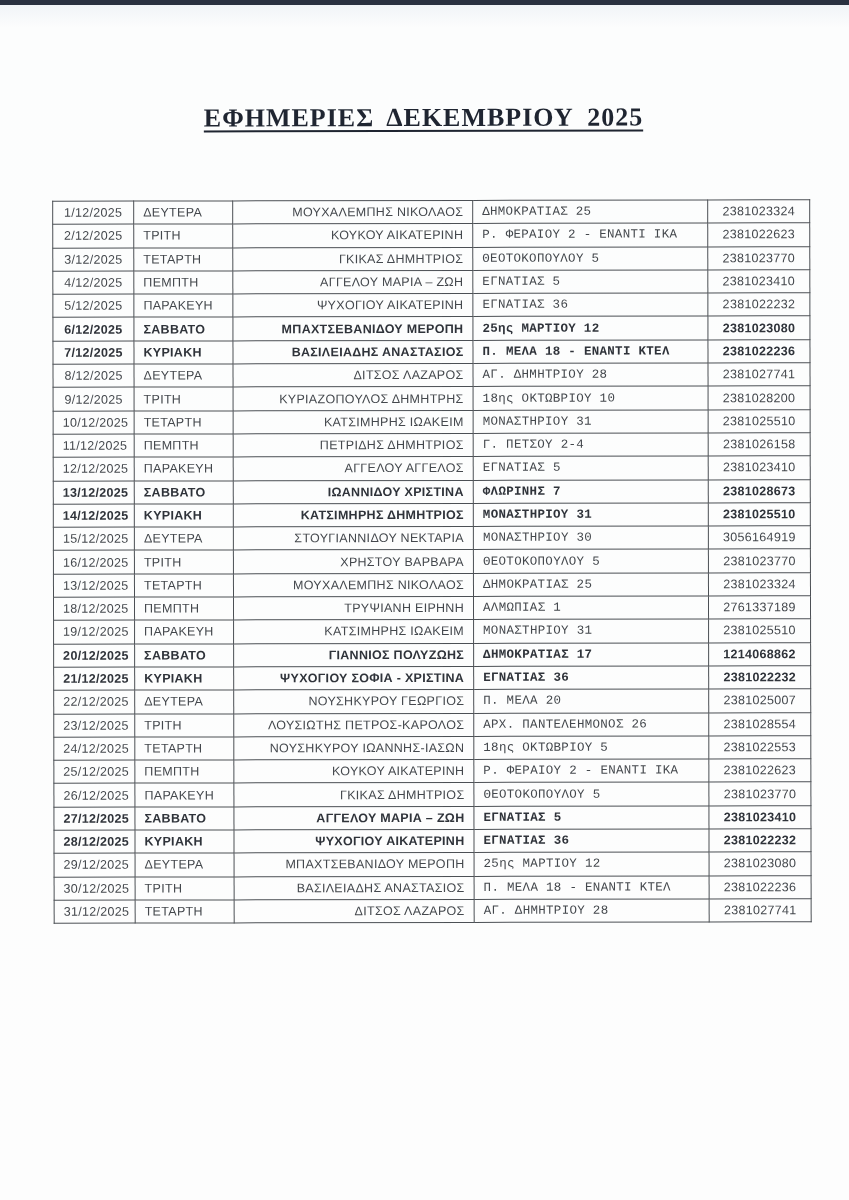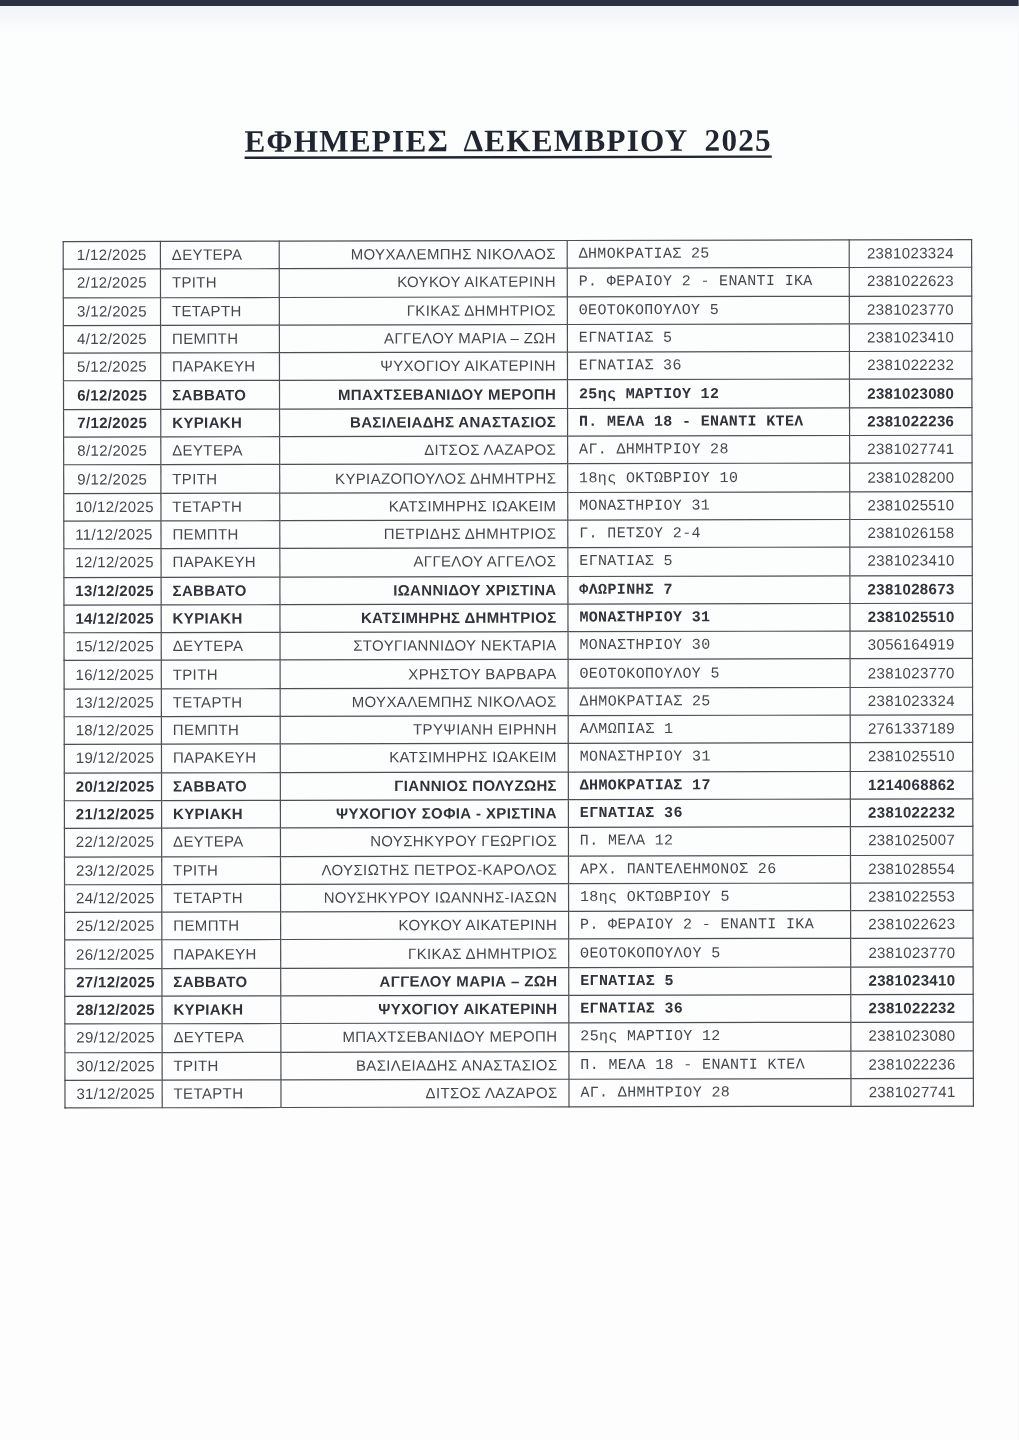--- a/index.html
+++ b/index.html
@@ -240,21 +240,21 @@
             <td class="c-date">21/12/2025</td>
             <td class="c-day">ΚΥΡΙΑΚΗ</td>
             <td class="c-name">ΨΥΧΟΓΙΟΥ ΣΟΦΙΑ - ΧΡΙΣΤΙΝΑ</td>
             <td class="c-addr">ΕΓΝΑΤΙΑΣ 36</td>
             <td class="c-phone">2381022232</td>
           </tr>
           <tr>
             <td class="c-date">22/12/2025</td>
             <td class="c-day">ΔΕΥΤΕΡΑ</td>
             <td class="c-name">ΝΟΥΣΗΚΥΡΟΥ ΓΕΩΡΓΙΟΣ</td>
-            <td class="c-addr">Π. ΜΕΛΑ 12</td>
+            <td class="c-addr">Π. ΜΕΛΑ 20</td>
             <td class="c-phone">2381025007</td>
           </tr>
           <tr>
             <td class="c-date">23/12/2025</td>
             <td class="c-day">ΤΡΙΤΗ</td>
             <td class="c-name">ΛΟΥΣΙΩΤΗΣ ΠΕΤΡΟΣ-ΚΑΡΟΛΟΣ</td>
             <td class="c-addr">ΑΡΧ. ΠΑΝΤΕΛΕΗΜΟΝΟΣ 26</td>
             <td class="c-phone">2381028554</td>
           </tr>
           <tr>

